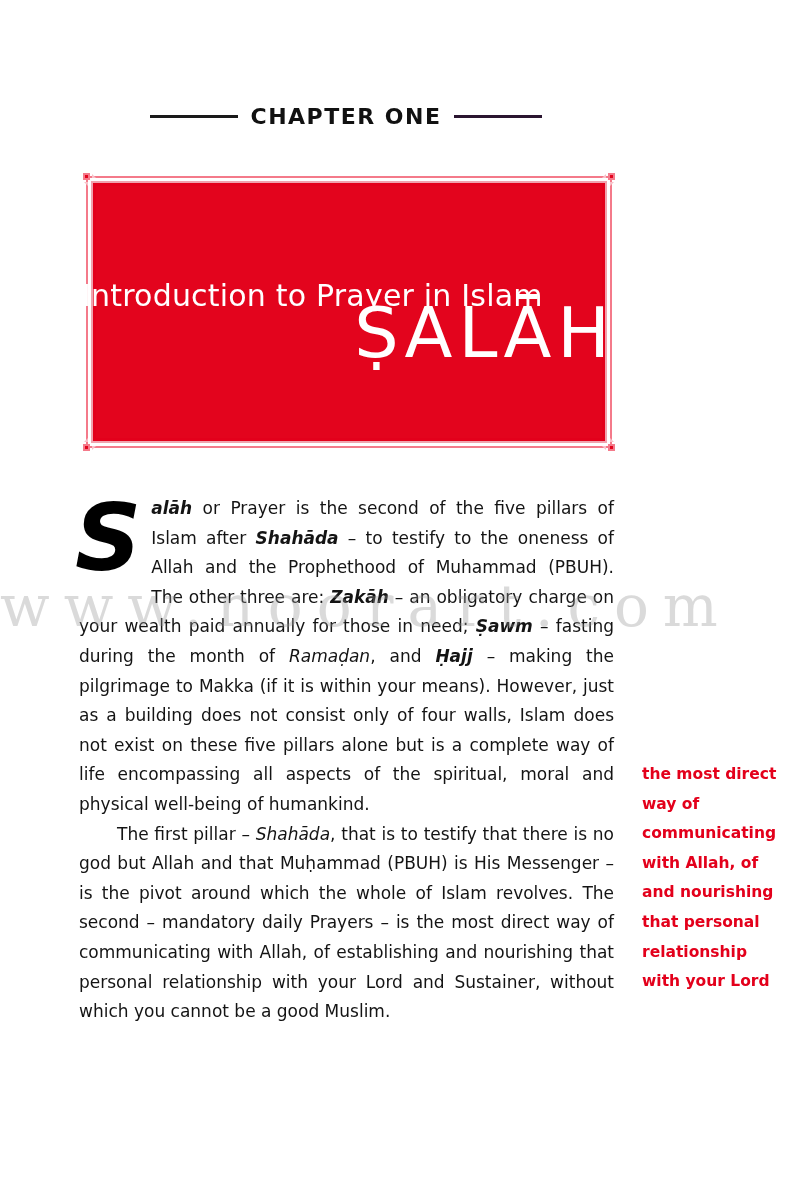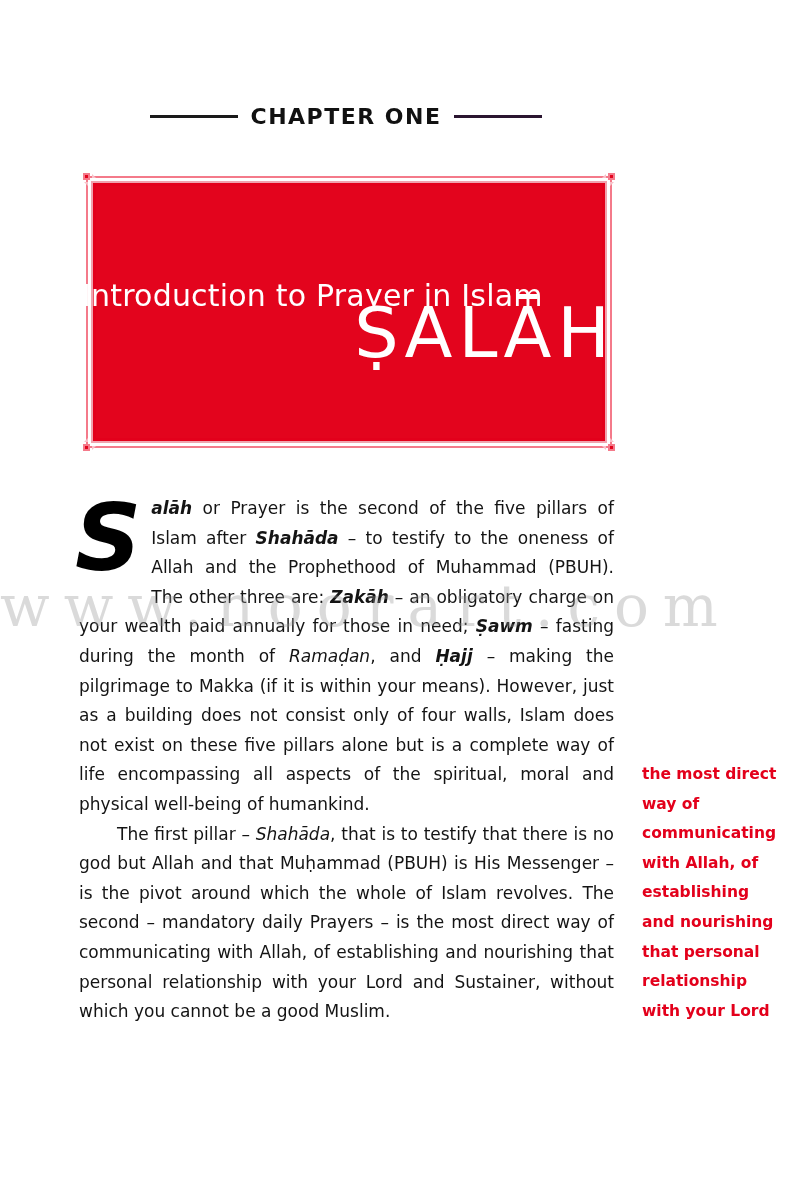--- a/index.html
+++ b/index.html
@@ -101,20 +101,19 @@
 <div class="body-col">
   <p><span class="dropcap">S</span><span class="em-bold">alāh</span><span> or Prayer is the second of the five pillars of Islam after </span><span class="em-bold">Shahāda</span><span> – to testify to the oneness of Allah and the Prophethood of Muhammad (PBUH). The other three are: </span><span class="em-bold">Zakāh</span><span> – an obligatory charge on your wealth paid annually for those in need; </span><span class="em-bold">Ṣawm</span><span> – fasting during the month of </span><span class="em">Ramaḍan</span><span>, and </span><span class="em-bold">Ḥajj</span><span> – making the pilgrimage to Makka (if it is within your means). However, just as a building does not consist only of four walls, Islam does not exist on these five pillars alone but is a complete way of life encompassing all aspects of the spiritual, moral and physical well-being of humankind.</span></p>
   <p class="indent"><span>The first pillar – </span><span class="em">Shahāda</span><span>, that is to testify that there is no god but Allah and that Muḥammad (PBUH) is His Messenger – is the pivot around which the whole of Islam revolves. The second – mandatory daily Prayers – is the most direct way of communicating with Allah, of establishing and nourishing that personal relationship with your Lord and Sustainer, without which you cannot be a good Muslim.</span></p>
 </div>
 
 <div class="pullquote">
   <div>the most direct</div>
   <div>way of</div>
   <div>communicating</div>
   <div>with Allah, of</div>
-  <div>establishing</div>
   <div>and nourishing</div>
   <div>that personal</div>
   <div>relationship</div>
   <div>with your Lord</div>
 </div>
 
 <div class="watermark">www.noorart.com</div>
 
 </body></html>

